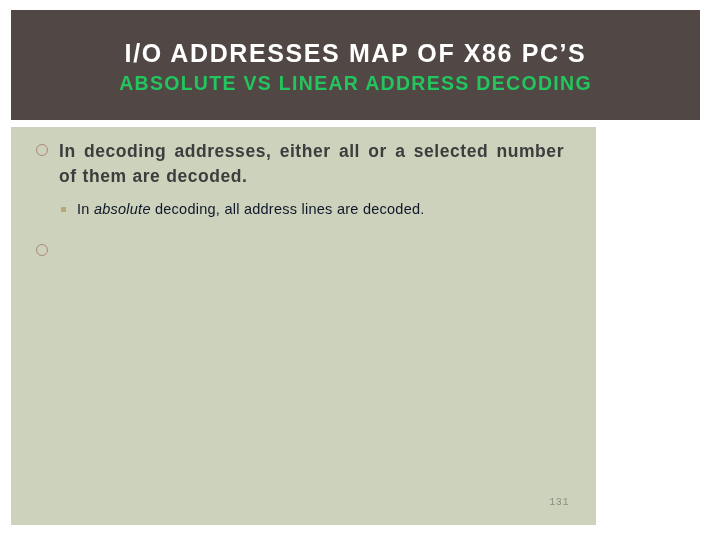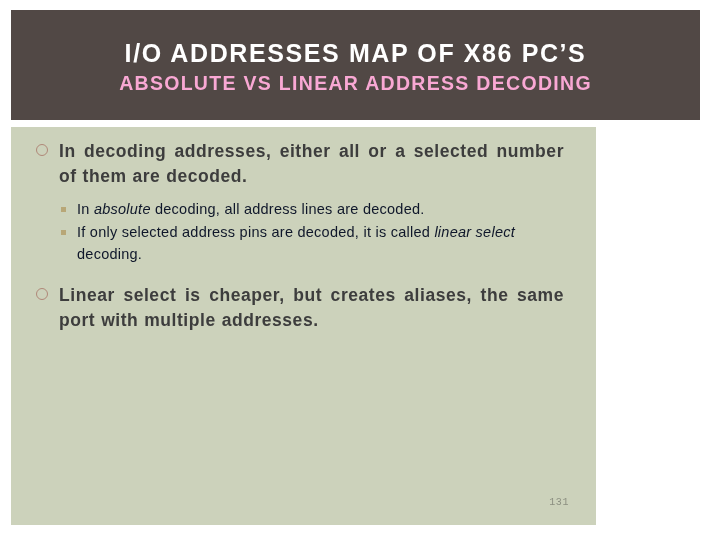--- a/index.html
+++ b/index.html
@@ -39,21 +39,21 @@
   .title {
     color: #ffffff;
     font-size: 25px;
     font-weight: bold;
     letter-spacing: 1.6px;
     line-height: 1.12;
     text-align: center;
     white-space: nowrap;
   }
   .subtitle {
-    color: #f9a8d4;
+    color: #22c55e;
     font-size: 19.5px;
     font-weight: bold;
     letter-spacing: 1.3px;
     line-height: 1.18;
     text-align: center;
     margin-top: 5px;
     white-space: nowrap;
   }
 
   
@@ -144,32 +144,27 @@
     <div>
       <p class="lvl1">
         <span class="ring" style="border-color: rgb(176, 136, 120);"></span>
         <span>In decoding addresses, either all or a selected number of them are decoded.</span>
       </p>
       <div class="block-gap-sm"></div>
       <p class="lvl2">
         <span class="sq" style="background: rgb(184, 167, 119);"></span>
         <span><span>In </span><em>absolute</em><span> decoding, all address lines are decoded.</span></span>
       </p>
-      <p class="lvl2">
-        <span class="sq" style="background: rgb(184, 167, 119);"></span>
-        <span><span>If only selected address pins are decoded, it is called </span><em>linear select</em><span> decoding.</span></span>
-      </p>
     </div>
 
     <div class="block-gap"></div>
 
     <div>
       <p class="lvl1">
         <span class="ring" style="border-color: rgb(176, 136, 120);"></span>
-        <span>Linear select is cheaper, but creates aliases, the same port with multiple addresses.</span>
       </p>
       <div class="block-gap-sm"></div>
     </div>
 
     <div class="page-num">131</div>
 
   </div>
 </div>
 
 </body></html>

